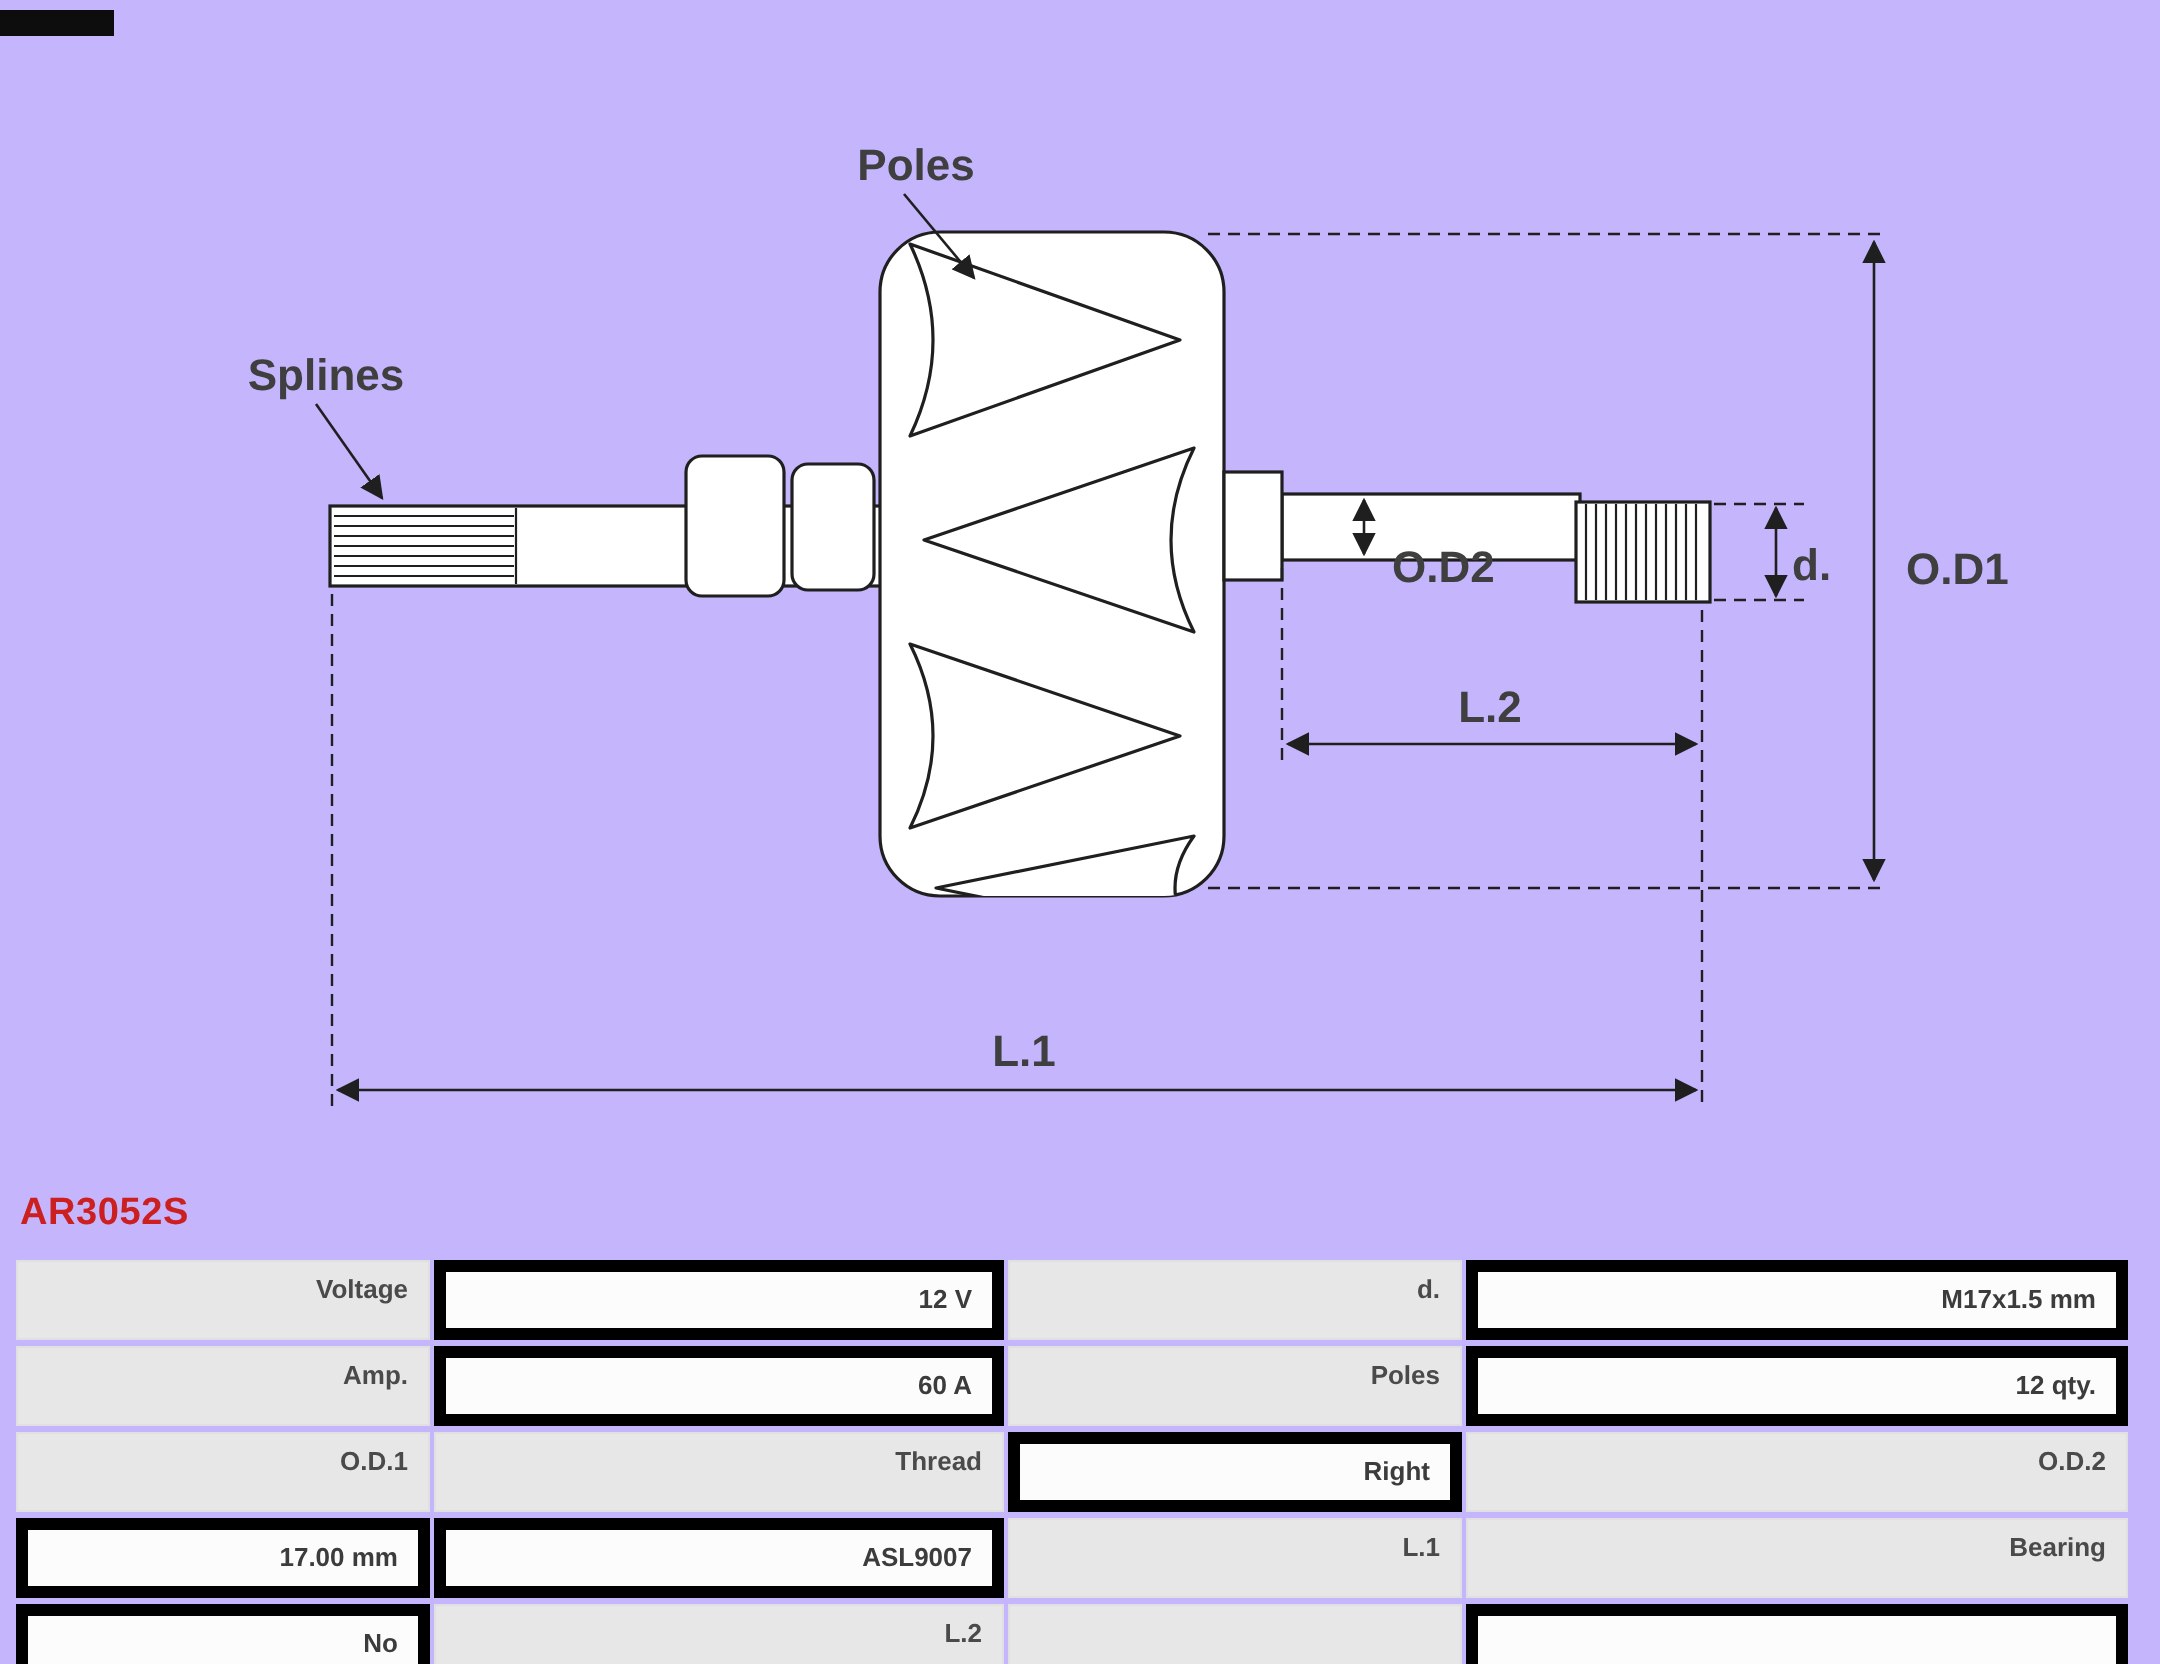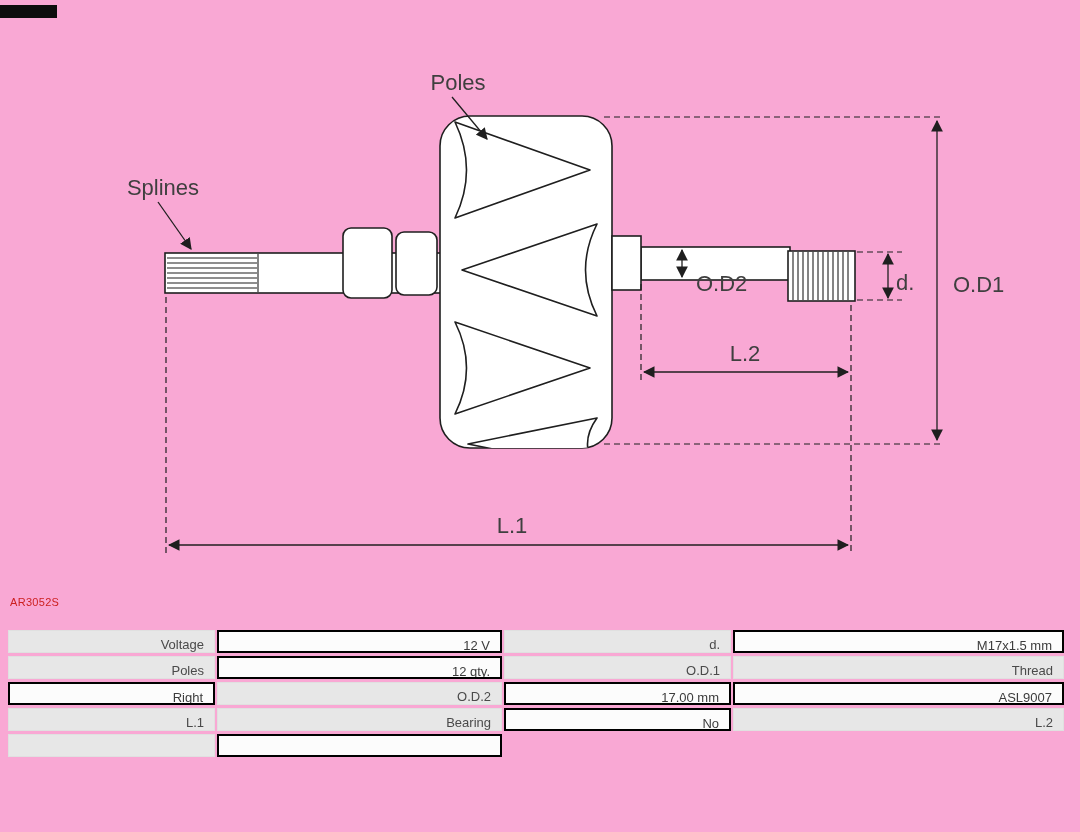--- a/index.html
+++ b/index.html
@@ -1,73 +1,74 @@
 <!DOCTYPE html>
 <html><head>
 <meta charset="utf-8">
 <style>
   html, body { margin: 0; padding: 0; background: #fff; }
   .page {
     position: relative;
     width: 1080px;
     height: 832px;
-    background: #f9a8d4;
+    background: #c4b5fd;
     font-family: "Liberation Sans", sans-serif;
     overflow: hidden;
+    font-weight: bold;
   }
   .logo-bar {
     position: absolute;
     left: 0; top: 5px;
     width: 57px; height: 13px;
     background: #0d0d0d;
   }
   .diagram-svg {
     position: absolute;
     left: 0; top: 0;
     width: 1080px; height: 580px;
   }
   .diagram-svg text {
     font-family: "Liberation Sans", sans-serif;
     fill: #3f3f3f;
     font-size: 22px;
   }
   .part-number {
     position: absolute;
     left: 10px; top: 596px;
-    font-size: 11px;
+    font-size: 19px;
     color: #cc1f1f;
     letter-spacing: 0.3px;
   }
   .spec-table {
     position: absolute;
     left: 8px; top: 630px;
     width: 1056px;
     display: grid;
     grid-template-columns: 207px 285px 227px 331px;
     column-gap: 2px;
     row-gap: 3px;
   }
   .cell {
     box-sizing: border-box;
-    height: 23px;
+    height: 40px;
     line-height: 28px;
     font-size: 13px;
     padding: 0 10px;
     text-align: right;
     white-space: nowrap;
     overflow: hidden;
   }
   .cell.lbl {
     background: #e7e7e7;
     border: 1px solid #e0e0e0;
     color: #4a4a4a;
   }
   .cell.val {
     background: #fcfcfc;
-    border: 2px solid #000000;
+    border: 6px solid #000000;
     color: #3c3c3c;
   }
 </style>
 </head>
 <body>
 
 <div class="page">
 
   <div class="logo-bar"></div>
 
@@ -161,20 +162,22 @@
 
   <div class="part-number">AR3052S</div>
 
   <div class="spec-table">
 
     <div class="cell lbl">Voltage</div>
     <div class="cell val">12 V</div>
     <div class="cell lbl">d.</div>
     <div class="cell val">M17x1.5 mm</div>
 
+    <div class="cell lbl">Amp.</div>
+    <div class="cell val">60 A</div>
     <div class="cell lbl">Poles</div>
     <div class="cell val">12 qty.</div>
 
     <div class="cell lbl">O.D.1</div>
     <div class="cell lbl">Thread</div>
     <div class="cell val">Right</div>
 
     <div class="cell lbl">O.D.2</div>
     <div class="cell val">17.00 mm</div>
     <div class="cell val">ASL9007</div>

